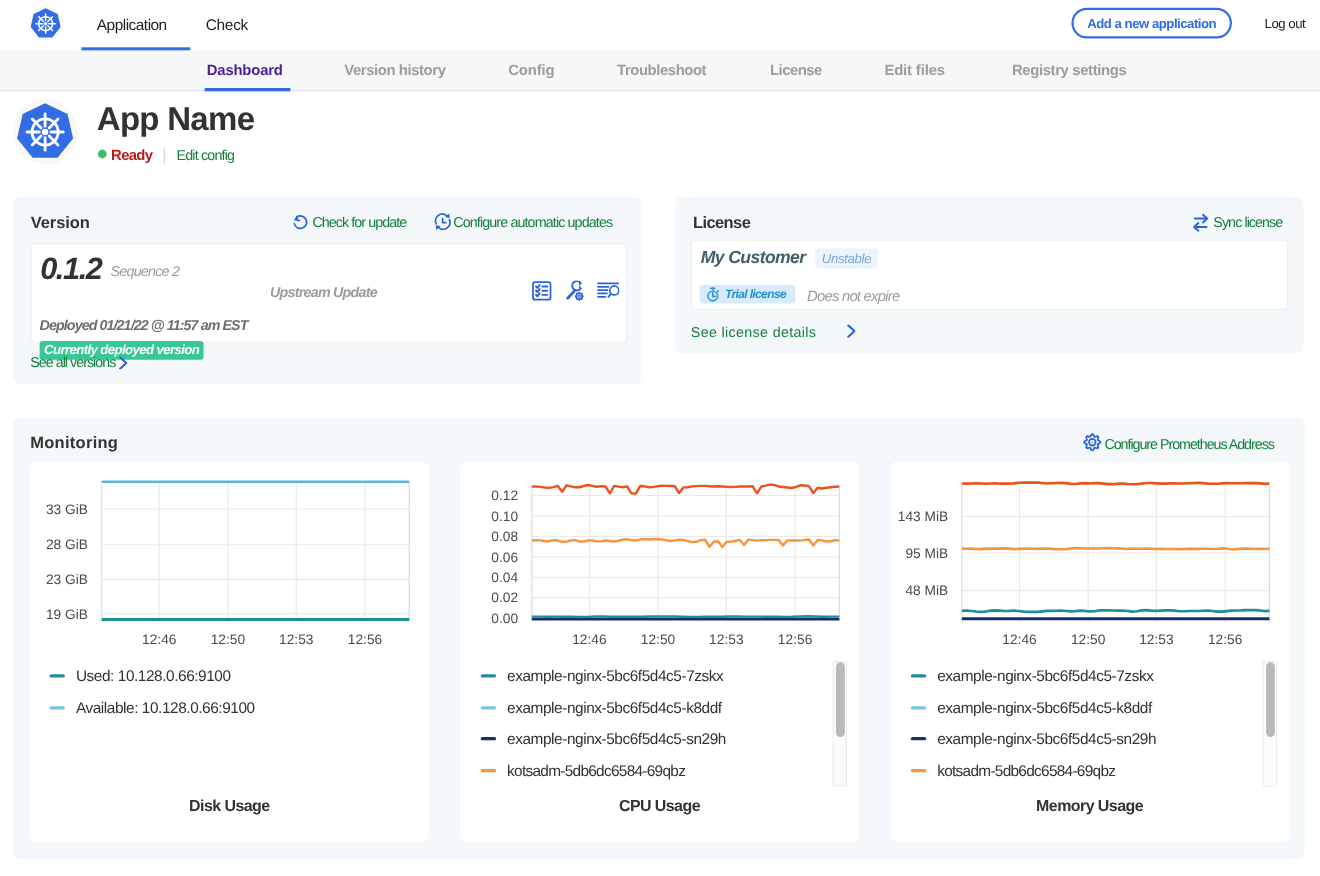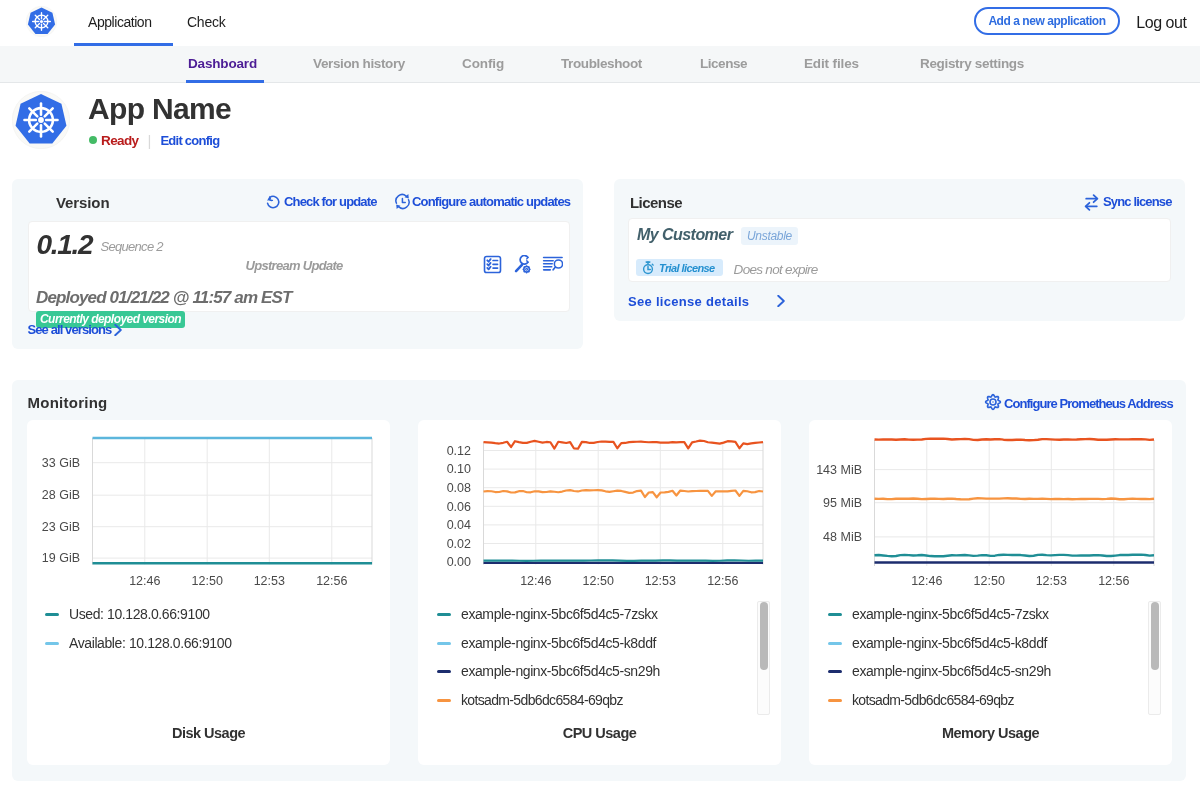--- a/index.html
+++ b/index.html
@@ -1,19 +1,19 @@
 <!DOCTYPE html>
 <html><head>
 <meta charset="utf-8">
 <style>
 * { margin:0; padding:0; box-sizing:border-box; }
 html,body { width:1200px; height:796px; background:#fff; font-family:"Liberation Sans", sans-serif; overflow:hidden; }
 .abs { position:absolute; }
 body { position:relative; }
-.link { color:#1d4ed8; font-weight:bold; font-size:13px; letter-spacing:-0.4px; white-space:nowrap; }
+.link { color:#15803d; font-weight:normal; font-size:13px; letter-spacing:-0.4px; white-space:nowrap; }
 
 
 .toptab { position:absolute; top:14px; font-size:14px; font-weight:normal; color:#1d1d1d; letter-spacing:-0.45px; }
 .addbtn { position:absolute; left:974px; top:7px; width:146px; height:28px; border:2px solid #326de6; border-radius:14.5px; color:#2f6de0; font-weight:bold; font-size:12px; letter-spacing:-0.45px; display:flex; align-items:center; justify-content:center; background:#fff; white-space:nowrap; }
 
 
 .subnav { position:absolute; left:0; top:46px; width:1200px; height:37px; background:#f5f7f8; border-bottom:1px solid #e4e7e9; }
 .subtab { position:absolute; top:0; height:36px; line-height:36px; font-size:13.5px; font-weight:bold; color:#9c9c9c; letter-spacing:-0.2px; white-space:nowrap; }
 .subtab.active { color:#4c1d95; }
 
@@ -48,21 +48,21 @@
     <line x1="50.0" y1="59.0" x2="50.0" y2="78.5" stroke="#fff" stroke-width="4.4" stroke-linecap="round"></line>
     <line x1="43.6" y1="56.4" x2="29.8" y2="70.2" stroke="#fff" stroke-width="4.4" stroke-linecap="round"></line>
     <line x1="41.0" y1="50.0" x2="21.5" y2="50.0" stroke="#fff" stroke-width="4.4" stroke-linecap="round"></line>
     <line x1="43.6" y1="43.6" x2="29.8" y2="29.8" stroke="#fff" stroke-width="4.4" stroke-linecap="round"></line>
     <circle cx="50" cy="50" r="5" fill="#fff"></circle>
   </svg>
 <div class="toptab" style="left:88px;">Application</div>
 <div class="abs" style="left:74px; top:42.5px; width:99px; height:3px; background:#326de6;"></div>
 <div class="toptab" style="left:187px; letter-spacing:-0.25px;">Check</div>
 <div class="addbtn">Add a new application</div>
-<div class="toptab" style="right:13.5px; font-size:16px; letter-spacing:-0.45px;">Log out</div>
+<div class="toptab" style="right:13.5px; font-size:12px; letter-spacing:-0.45px;">Log out</div>
 
 <div class="subnav">
   <div class="subtab active" style="left:188px; letter-spacing:-0.17px;">Dashboard</div>
   <div class="abs" style="left:186px; top:33.5px; width:78px; height:3px; background:#326de6;"></div>
   <div class="subtab" style="left:313px; letter-spacing:-0.37px;">Version history</div>
   <div class="subtab" style="left:462px; letter-spacing:-0.12px;">Config</div>
   <div class="subtab" style="left:561px; letter-spacing:-0.38px;">Troubleshoot</div>
   <div class="subtab" style="left:700px; letter-spacing:-0.47px;">License</div>
   <div class="subtab" style="left:804px; letter-spacing:-0.13px;">Edit files</div>
   <div class="subtab" style="left:920px; letter-spacing:-0.33px;">Registry settings</div>
@@ -84,21 +84,21 @@
   </svg>
 <div class="abs" style="left:88px; top:92px; font-size:30px; font-weight:bold; color:#323232; letter-spacing:-0.65px;">App Name</div>
 <div class="abs" style="left:89px; top:130px; height:20px; display:flex; align-items:center; font-size:14px;">
   <span style="width:8px; height:8px; border-radius:50%; background:#44bb66; margin-right:4px;"></span>
   <span style="color:#b91c1c; font-weight:bold; font-size:13.5px; letter-spacing:-0.6px;">Ready</span>
   <span style="color:#d9d9d9; margin:0 9px; font-size:15px; font-weight:normal;">|</span>
   <span class="link" style="letter-spacing:-0.75px;">Edit config</span>
 </div>
 
 <div class="card" style="left:12px; top:179px; width:571px; height:170px;">
-  <div class="abs cardtitle" style="left:16px; top:15px;margin-left:28px;">Version</div>
+  <div class="abs cardtitle" style="left:16px; top:15px;">Version</div>
   <div class="abs" style="left:252.5px; top:14.8px; width:16px; height:16px;"><svg width="16" height="16" viewBox="0 0 20 20">
         <g fill="none" stroke="#2c63da" stroke-width="1.9" stroke-linecap="round" stroke-linejoin="round">
           <path d="M 3.2 11.6 A 7.1 7.1 0 1 0 6.0 4.2"></path>
           <path d="M 9.3 8.0 Q 6.7 8.6 4.6 6.9" stroke-width="1.7"></path>
         </g>
         <polygon points="2.6,8.4 8.0,6.9 6.0,2.2" fill="#2c63da"></polygon>
       </svg></div>
   <div class="abs link" style="left:272px; top:14.6px; letter-spacing:-0.85px;">Check for update</div>
   <div class="abs" style="left:381.5px; top:14px; width:17px; height:17px;"><svg width="17" height="17" viewBox="0 0 20 20">
         <g fill="none" stroke="#2c63da" stroke-width="1.8" stroke-linecap="round" stroke-linejoin="round">
@@ -107,21 +107,21 @@
           <path d="M 9.9 6.6 L 9.9 11.1 L 13.2 11.1"></path>
         </g>
         <polygon points="16.9,1.2 17.4,6.4 12.4,5.0" fill="#2c63da"></polygon>
         <polygon points="3.1,18.8 2.6,13.6 7.6,15.0" fill="#2c63da"></polygon>
       </svg></div>
   <div class="abs link" style="left:400px; top:14.6px; letter-spacing:-0.8px;">Configure automatic updates</div>
   <div class="innercard" style="left:15.5px; top:42px; width:542px; height:91px;">
     <div class="abs" style="left:8px; top:7px; font-size:28px; font-weight:bold; color:#323232; letter-spacing:-1.3px;">0.1.2</div>
     <div class="abs" style="left:72px; top:17px; font-size:13px; color:#9b9b9b; letter-spacing:-0.7px;">Sequence 2</div>
     <div class="abs" style="left:7.5px; top:42.5px;margin-top:44px;"><span class="badge-green">Currently deployed version</span></div>
-    <div class="abs" style="left:7.5px; top:65.5px; font-size:17px; font-weight:bold; color:#6d6d6d; letter-spacing:-0.85px;">Deployed 01/21/22 @ 11:57 am EST</div>
+    <div class="abs" style="left:7.5px; top:65.5px; font-size:13px; font-weight:bold; color:#6d6d6d; letter-spacing:-0.85px;">Deployed 01/21/22 @ 11:57 am EST</div>
     <div class="abs" style="left:217px; top:35.5px; font-size:13px; font-weight:bold; color:#9b9b9b; letter-spacing:-0.7px;">Upstream Update</div>
     <div class="abs" style="left:454px; top:32.5px;"><svg width="19" height="19" viewBox="0 0 20 20">
           <g fill="none" stroke="#2c63da" stroke-width="1.7" stroke-linecap="round" stroke-linejoin="round">
             <rect x="1.6" y="1.6" width="16.8" height="16.8" rx="2.2"></rect>
             <path d="M 4.5 5.6 L 5.9 7.1 L 8.0 4.3" stroke-width="1.9"></path>
             <line x1="10.6" y1="5.8" x2="15.3" y2="5.8" stroke-width="1.8"></line>
             <path d="M 4.5 9.6 L 5.9 11.1 L 8.0 8.3" stroke-width="1.9"></path>
             <line x1="10.6" y1="9.8" x2="15.3" y2="9.8" stroke-width="1.8"></line>
             <path d="M 4.5 13.6 L 5.9 15.1 L 8.0 12.3" stroke-width="1.9"></path>
             <line x1="10.6" y1="13.8" x2="15.3" y2="13.8" stroke-width="1.8"></line>

